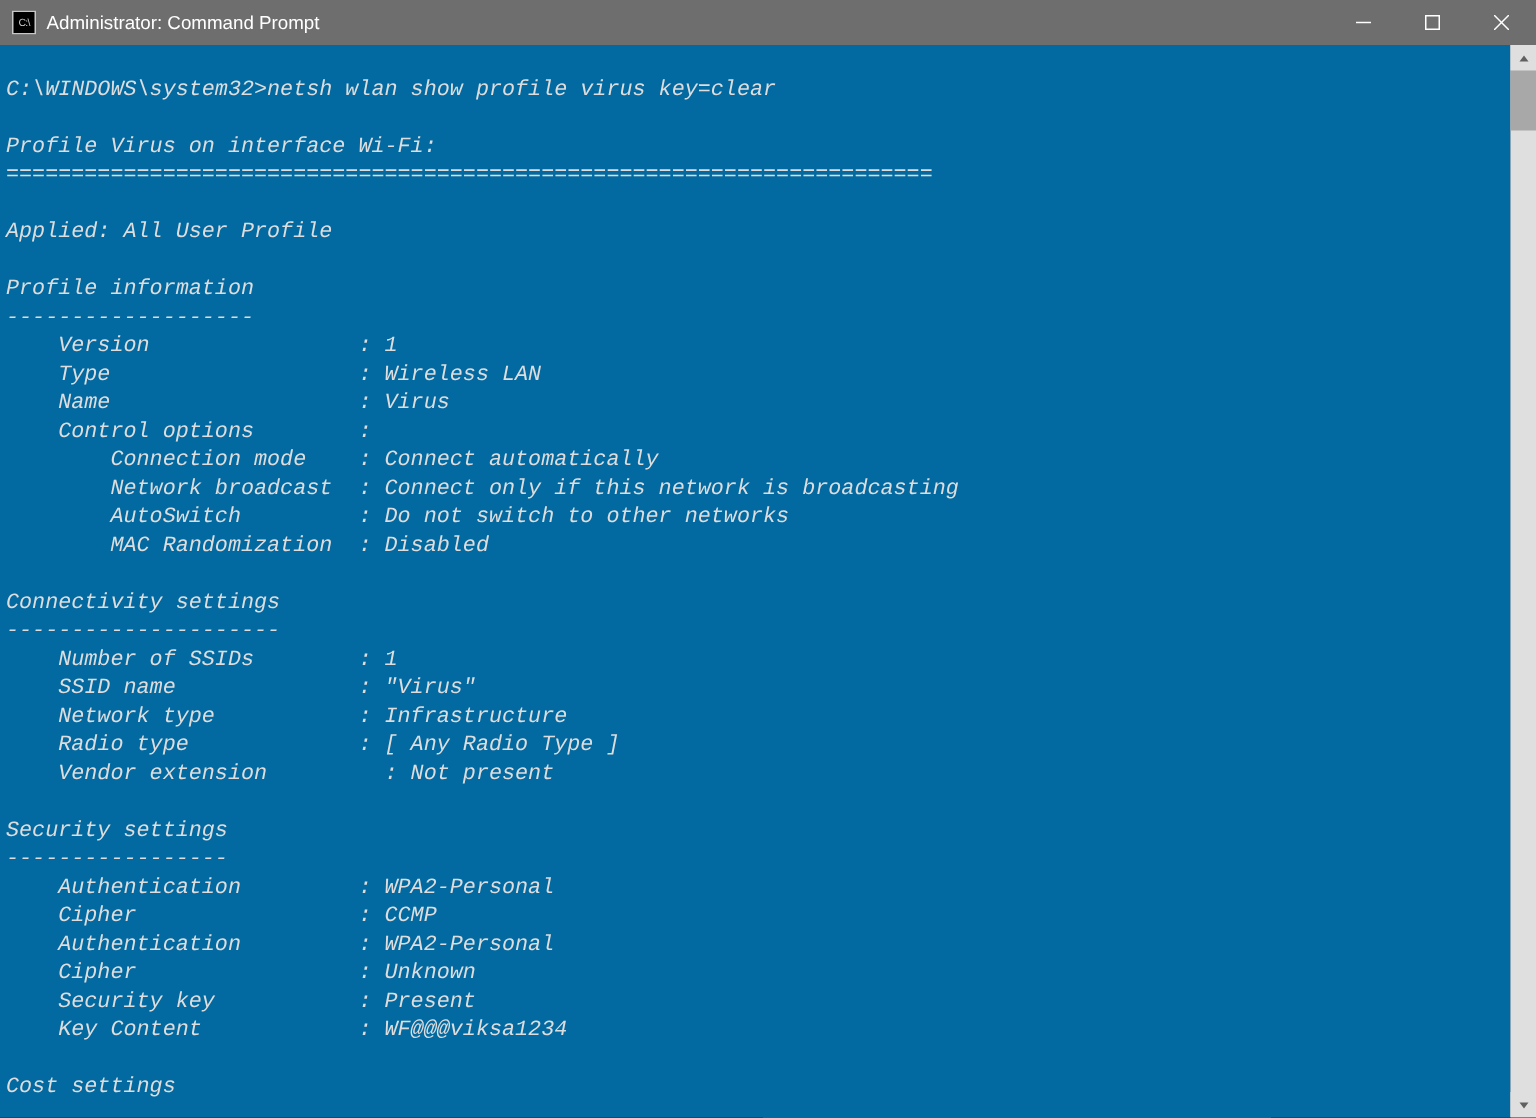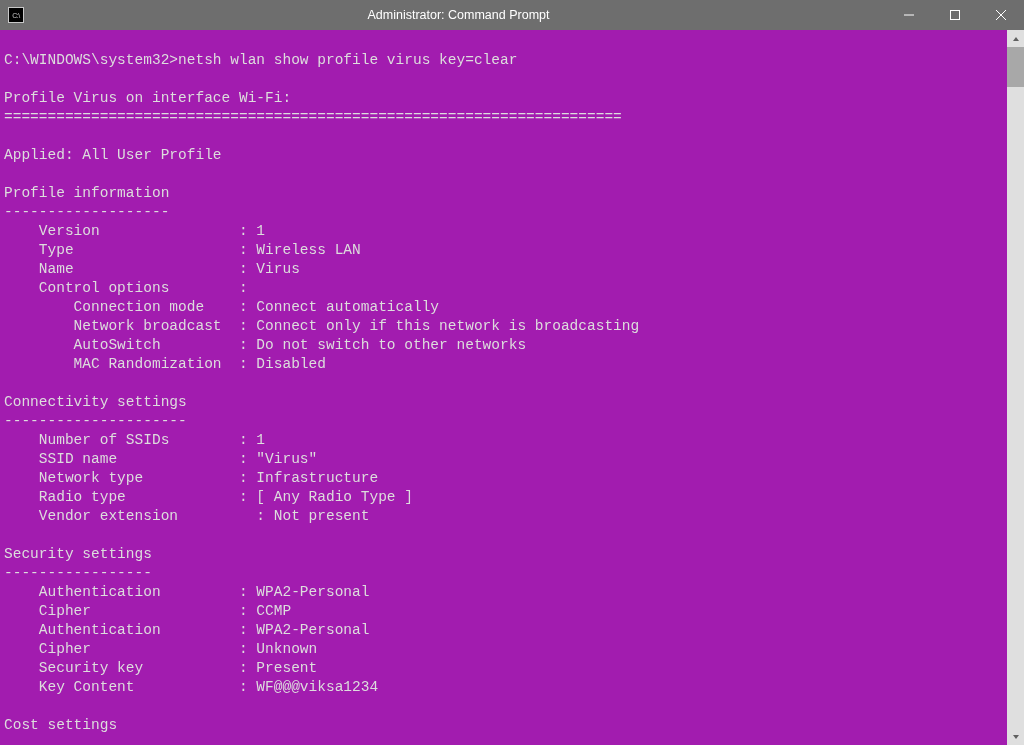--- a/index.html
+++ b/index.html
@@ -29,21 +29,20 @@
     display: flex;
     align-items: center;
     justify-content: center;
     font-size: 7px;
     color: #ccc;
     letter-spacing: -0.5px;
   }
   .titlebar .title {
     flex: 1;
     white-space: nowrap;
-    text-align: center;
   }
   .win-buttons {
     display: flex;
     height: 100%;
   }
   .win-btn {
     width: 46px;
     height: 100%;
     display: flex;
     align-items: center;
@@ -56,28 +55,29 @@
     width: 100%;
     height: calc(100% - 30px);
     background: #6e6e6e;
   }
   .terminal {
     position: absolute;
     left: 0;
     top: 0;
     right: 17px;
     bottom: 0;
-    background: #a21caf;
+    background: #0369a1;
     color: #ddd;
     font-family: Consolas, "Courier New", monospace;
     font-size: 14.5px;
     line-height: 19px;
     padding: 2px 4px;
     white-space: pre;
     overflow: hidden;
+    font-style: italic;
   }
   .scrollbar {
     position: absolute;
     right: 0;
     top: 0;
     bottom: 0;
     width: 17px;
     background: #dfdfdf;
   }
   .scroll-btn {

